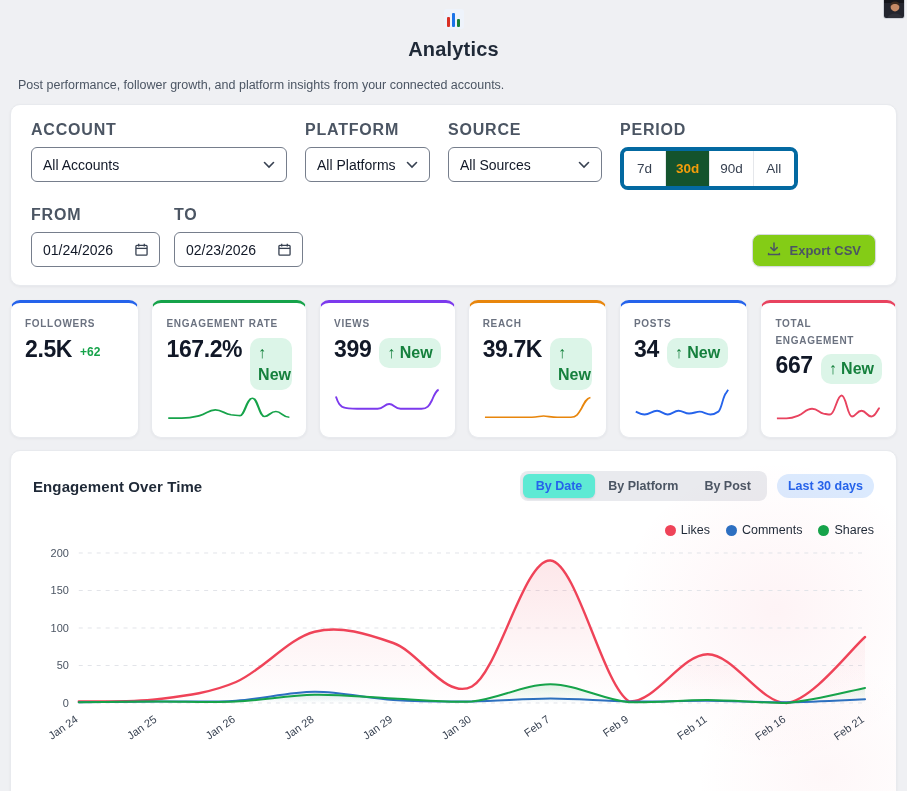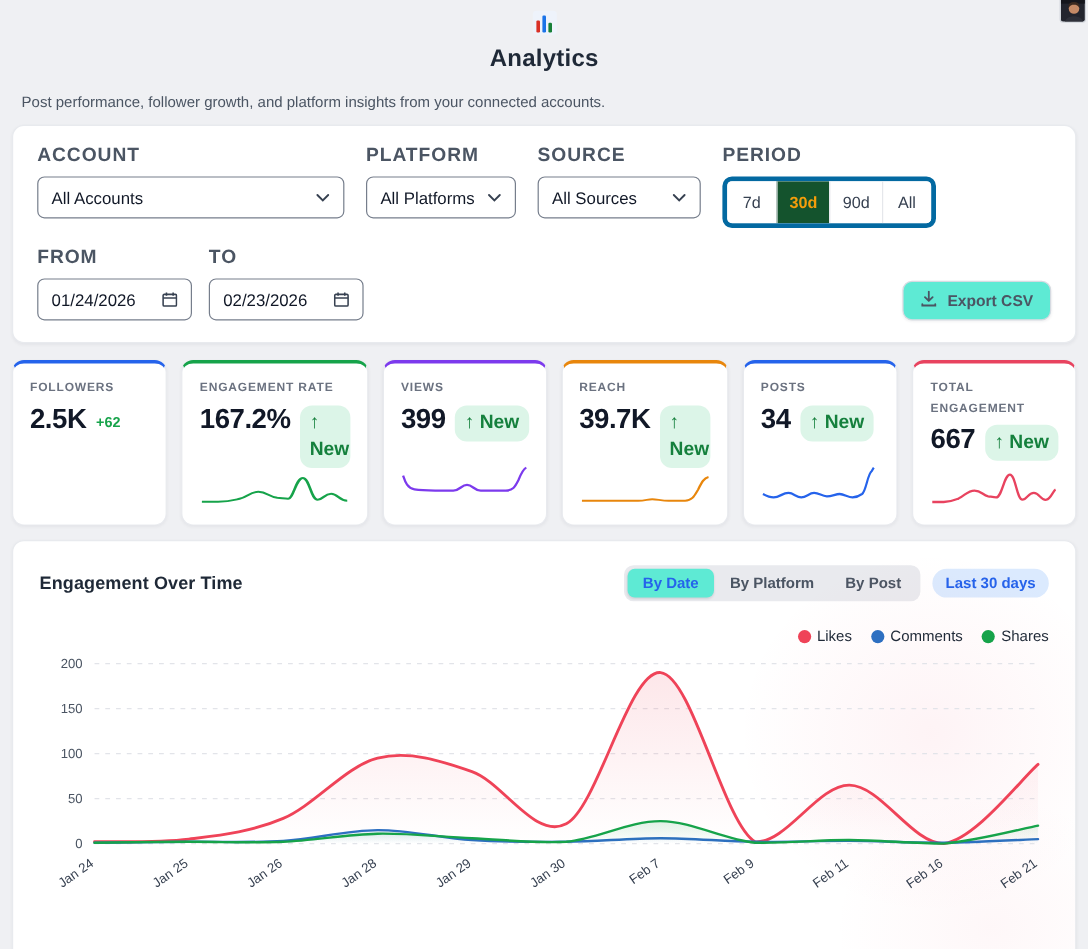--- a/index.html
+++ b/index.html
@@ -27,32 +27,32 @@
   .panel { background: #fff; border: 1px solid #e8eaee; border-radius: 10px;
     box-shadow: 0 1px 3px rgba(16,24,40,.05); margin: 12px 10px; }
   
   .filter-panel { padding: 16px 20px 18px; }
   .filter-row { display: flex; gap: 18px; align-items: flex-start; }
   .fgroup .flabel { display: block; font-size: 16px; font-weight: 700; color: #4b5563;
     letter-spacing: .05em; margin-bottom: 8px; }
   .select, .dateinput { height: 35px; border: 1px solid #767e8c; border-radius: 6px;
     background: #fff; display: flex; align-items: center; justify-content: space-between;
     padding: 0 11px; font-size: 14px; color: #111827; cursor: pointer; }
-  .w-account { width: 256px; } .w-platform { width: 125px; } .w-source { width: 136px; }
+  .w-account { width: 256px; } .w-platform { width: 125px; } .w-source { width: 154px; }
   .w-date { width: 129px; }
   .chev svg, .cal svg { display: block; }
   .seg-group { display: flex; border: 4px solid #0369a1; border-radius: 8px; overflow: hidden; background: #fff; }
   .seg-btn { min-width: 41px; height: 35px; padding: 0 10px; background: #fff; border: 0;
     border-left: 1px solid #e5e7eb; font-family: inherit; font-size: 13.5px; color: #374151;
     font-weight: 500; cursor: pointer; }
   .seg-btn:first-child { border-left: 0; }
   .seg-btn.active { background: #14532d; color: #f59e0b; font-weight: 700; }
   .filter-row2 { margin-top: 16px; display: flex; gap: 14px; align-items: flex-end; }
   .export-btn { margin-left: auto; display: flex; align-items: center; gap: 8px; height: 33px;
-    padding: 0 14px; border: 1px solid #d6dae1; border-radius: 8px; background: #5eead4;
+    padding: 0 14px; border: 1px solid #d6dae1; border-radius: 8px; background: #84cc16;
     color: #4b5563; font-size: 13px; font-weight: 600; font-family: inherit; cursor: pointer;
     box-shadow: 0 1px 2px rgba(16,24,40,.05); }
   
   .stats-row { margin: 14px 10px 0; display: flex; gap: 12px; }
   .stat-card { flex: 1; background: #fff; border: 1px solid #e8eaee; border-top: 3px solid #2563eb;
     border-radius: 10px; padding: 13px 14px 12px; height: 138px; display: flex; flex-direction: column;
     box-shadow: 0 1px 3px rgba(16,24,40,.05); }
   .stat-label { font-size: 10px; font-weight: 700; color: #6b7280; letter-spacing: .07em; line-height: 1.65; }
   .stat-value-row { display: flex; align-items: flex-start; gap: 8px; margin-top: 3px; }
   .stat-value { font-size: 23px; font-weight: 800; color: #111827; letter-spacing: -.4px; line-height: 1.2; }

